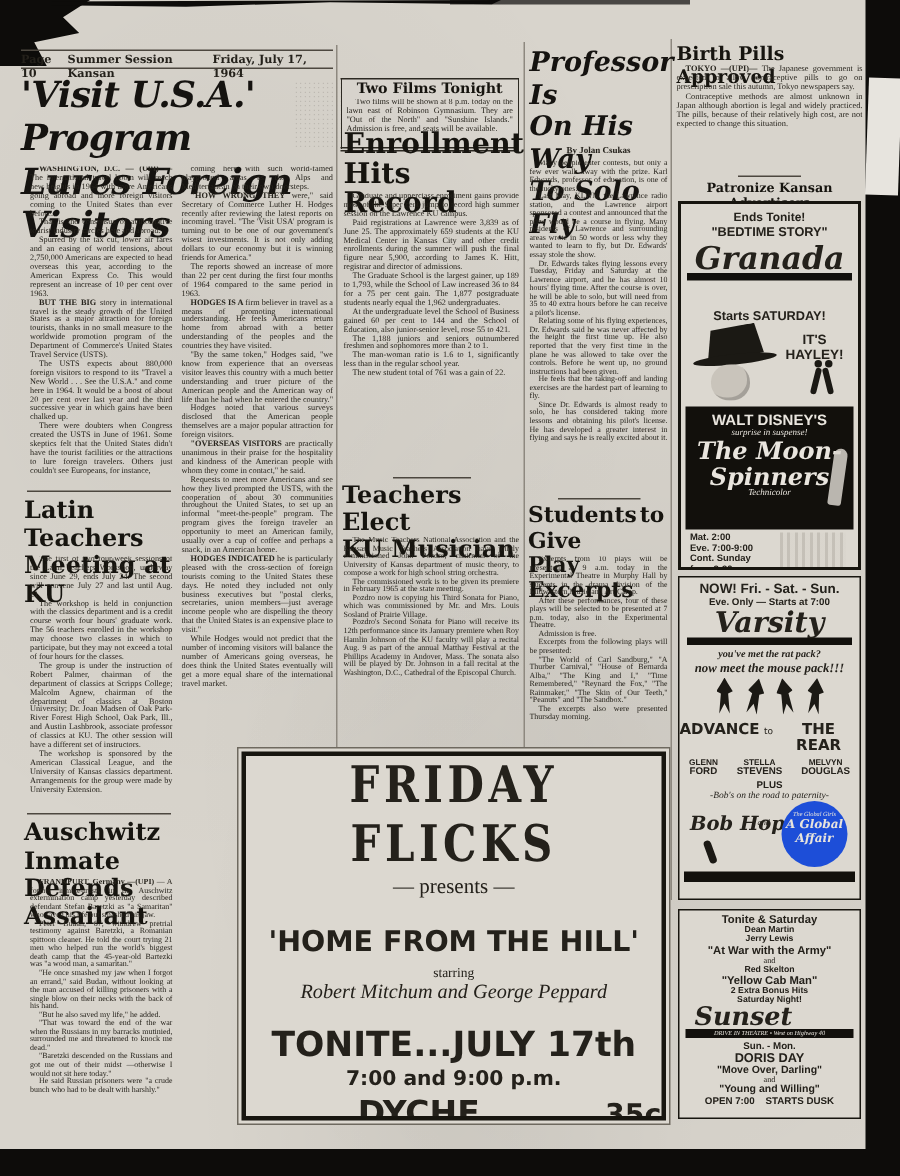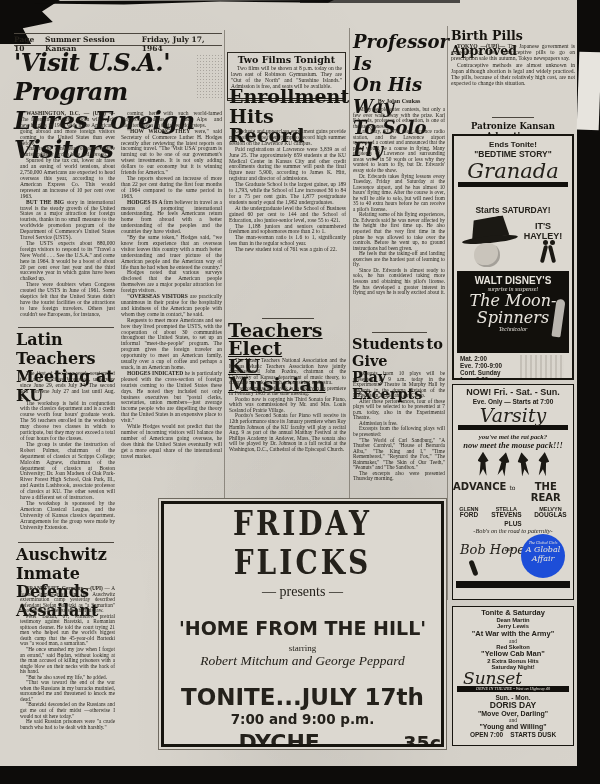--- a/index.html
+++ b/index.html
@@ -28,21 +28,21 @@
   .bodytext{font-size:5.5px;line-height:5.9px;text-align:justify;overflow:hidden;color:#27241d;}
   .bodytext.tiny{font-size:5.3px;line-height:5.55px;}
   .para{margin:0;text-indent:6px;}
   .para b{font-weight:bold;}
   .mast{font-family:"DejaVu Serif",serif;font-weight:bold;font-size:7.5px;}
   .head-it{font-family:"DejaVu Serif",serif;font-style:italic;font-weight:bold;color:#151310;}
   .head-rm{font-family:"DejaVu Serif",serif;font-weight:bold;color:#16140f;}
   .ctr{text-align:center;}
   .sans{font-family:"Liberation Sans",sans-serif;}
   .heavy{font-family:"DejaVu Sans",sans-serif;font-weight:900;}
-  .script{font-family:"DejaVu Serif",serif;font-style:italic;font-weight:400;}
+  .script{font-family:"DejaVu Serif",serif;font-style:italic;font-weight:700;}
   
   #twofilms{left:227px;top:52px;width:119px;height:49px;border:1px solid #2c2922;border-bottom:3px double #2c2922;padding:2px 3px;box-sizing:border-box;background:rgba(255,255,255,0.06);}
   .adbox{border:2px solid #17150f;box-sizing:border-box;background:#dcd8d0;overflow:hidden;}
   .adline{line-height:1.08;}
   .band{background:#12100c;}
   
   #flicks-out{left:158px;top:498px;width:289px;height:252px;border:1px solid #6e695f;padding:2px;box-sizing:border-box;background:#dcd8d0;}
   #flicks-in{border:3px solid #17150f;width:100%;height:100%;box-sizing:border-box;text-align:center;overflow:hidden;}
   
   .sil{background:#1b1914;}
@@ -142,21 +142,21 @@
   <div class="abs bodytext" style="left:229px;top:129px;width:117px;height:188px;">
       <p class="para">Graduate and upperclass enrollment gains provide most of the 9 per cent jump to record high summer session on the Lawrence KU campus.</p>
       <p class="para">Paid registrations at Lawrence were 3,839 as of June 25. The approximately 659 students at the KU Medical Center in Kansas City and other credit enrollments during the summer will push the final figure near 5,900, according to James K. Hitt, registrar and director of admissions.</p>
       <p class="para">The Graduate School is the largest gainer, up 189 to 1,793, while the School of Law increased 36 to 84 for a 75 per cent gain. The 1,877 postgraduate students nearly equal the 1,962 undergraduates.</p>
       <p class="para">At the undergraduate level the School of Business gained 60 per cent to 144 and the School of Education, also junior-senior level, rose 55 to 421.</p>
       <p class="para">The 1,188 juniors and seniors outnumbered freshmen and sophomores more than 2 to 1.</p>
       <p class="para">The man-woman ratio is 1.6 to 1, significantly less than in the regular school year.</p>
       <p class="para">The new student total of 761 was a gain of 22.</p>
     </div>
 
-  <div class="abs head-rm" style="left:228px;top:321px;width:120px;font-size:19px;line-height:18px;text-decoration:underline;">
+  <div class="abs head-rm" style="left:228px;top:321px;width:120px;font-size:16px;line-height:18px;">
     <div>Teachers Elect</div>
     <div>KU Musician</div>
   </div>
   <div class="abs bodytext tiny" style="left:229px;top:358px;width:117px;height:138px;">
       <p class="para">The Music Teachers National Association and the Kansas Music Teachers Association have jointly commissioned John Pozdro, chairman of the University of Kansas department of music theory, to compose a work for high school string orchestra.</p>
       <p class="para">The commissioned work is to be given its premiere in February 1965 at the state meeting.</p>
       <p class="para">Pozdro now is copying his Third Sonata for Piano, which was commissioned by Mr. and Mrs. Louis Sosland of Prairie Village.</p>
       <p class="para">Pozdro's Second Sonata for Piano will receive its 12th performance since its January premiere when Roy Hamlin Johnson of the KU faculty will play a recital Aug. 9 as part of the annual Matthay Festival at the Phillips Academy in Andover, Mass. The sonata also will be played by Dr. Johnson in a fall recital at the Washington, D.C., Cathedral of the Episcopal Church.</p>
     </div>
 

